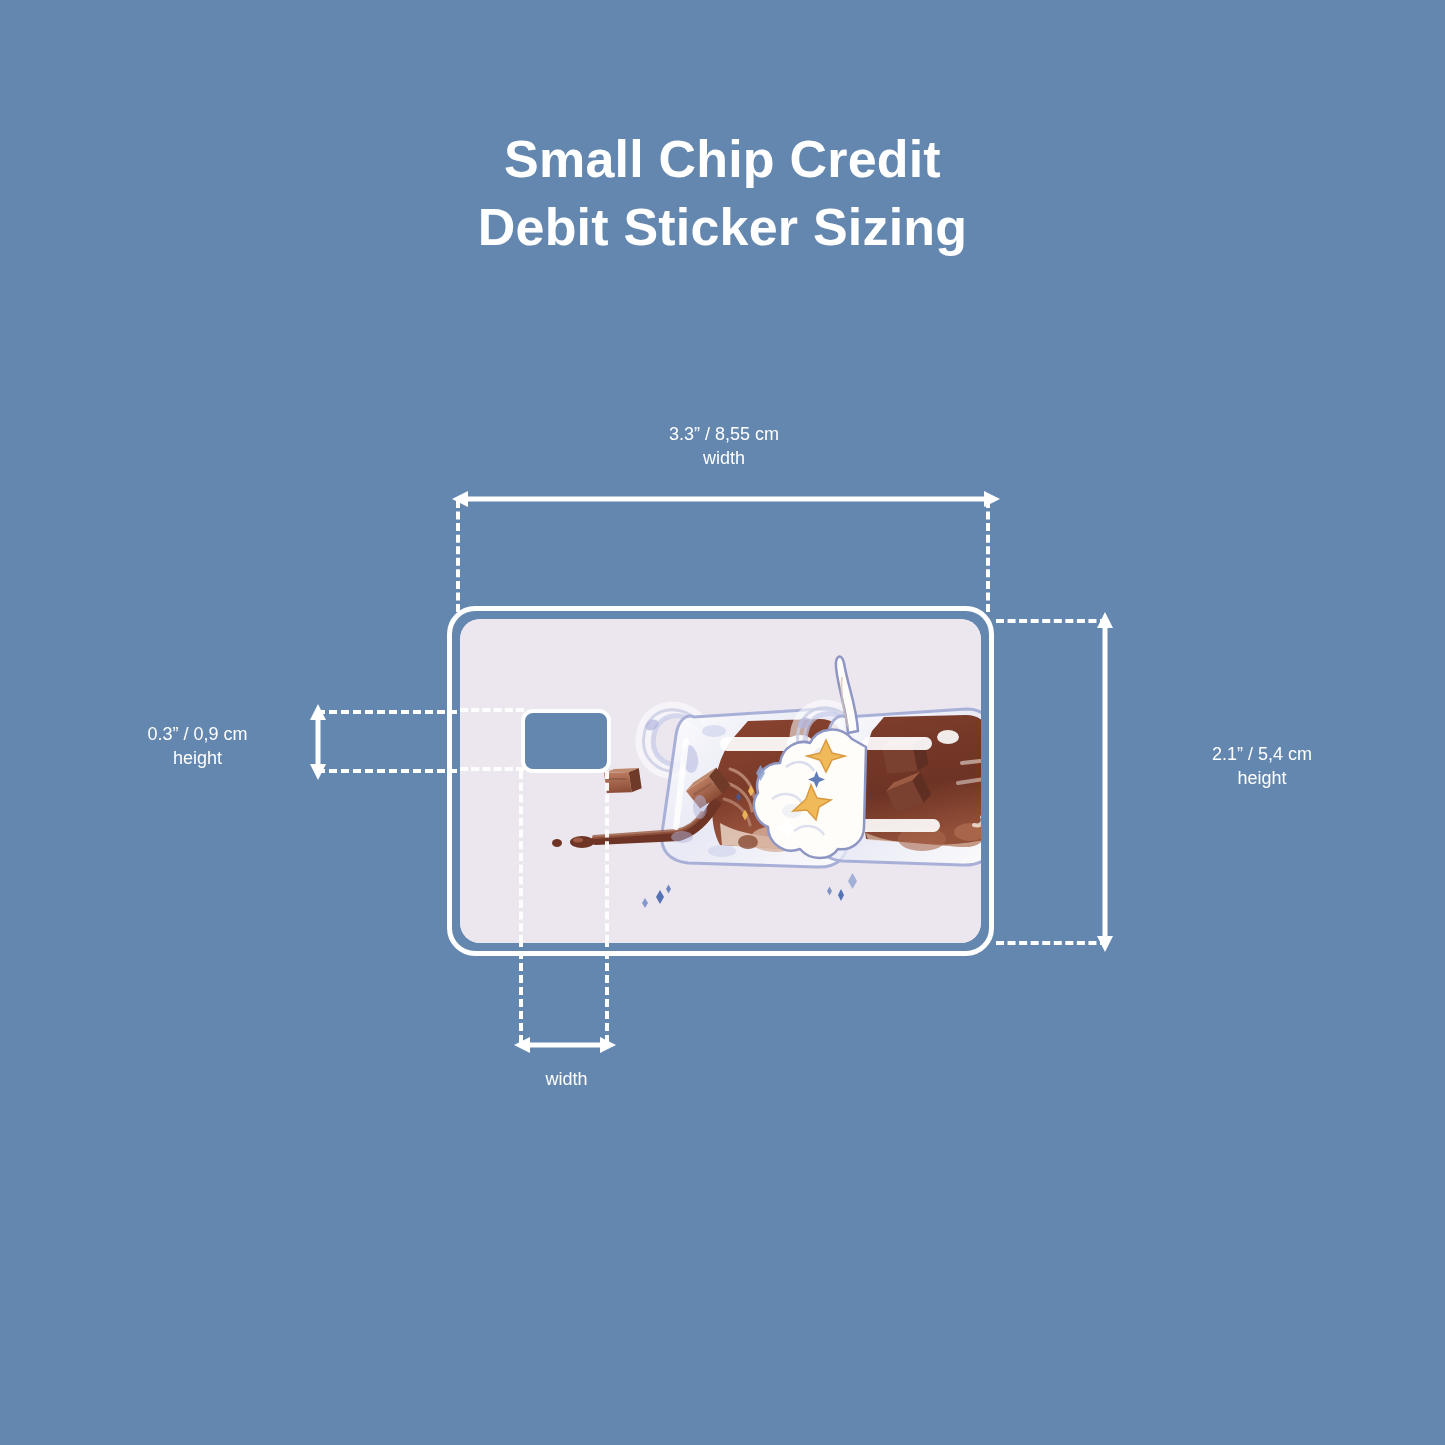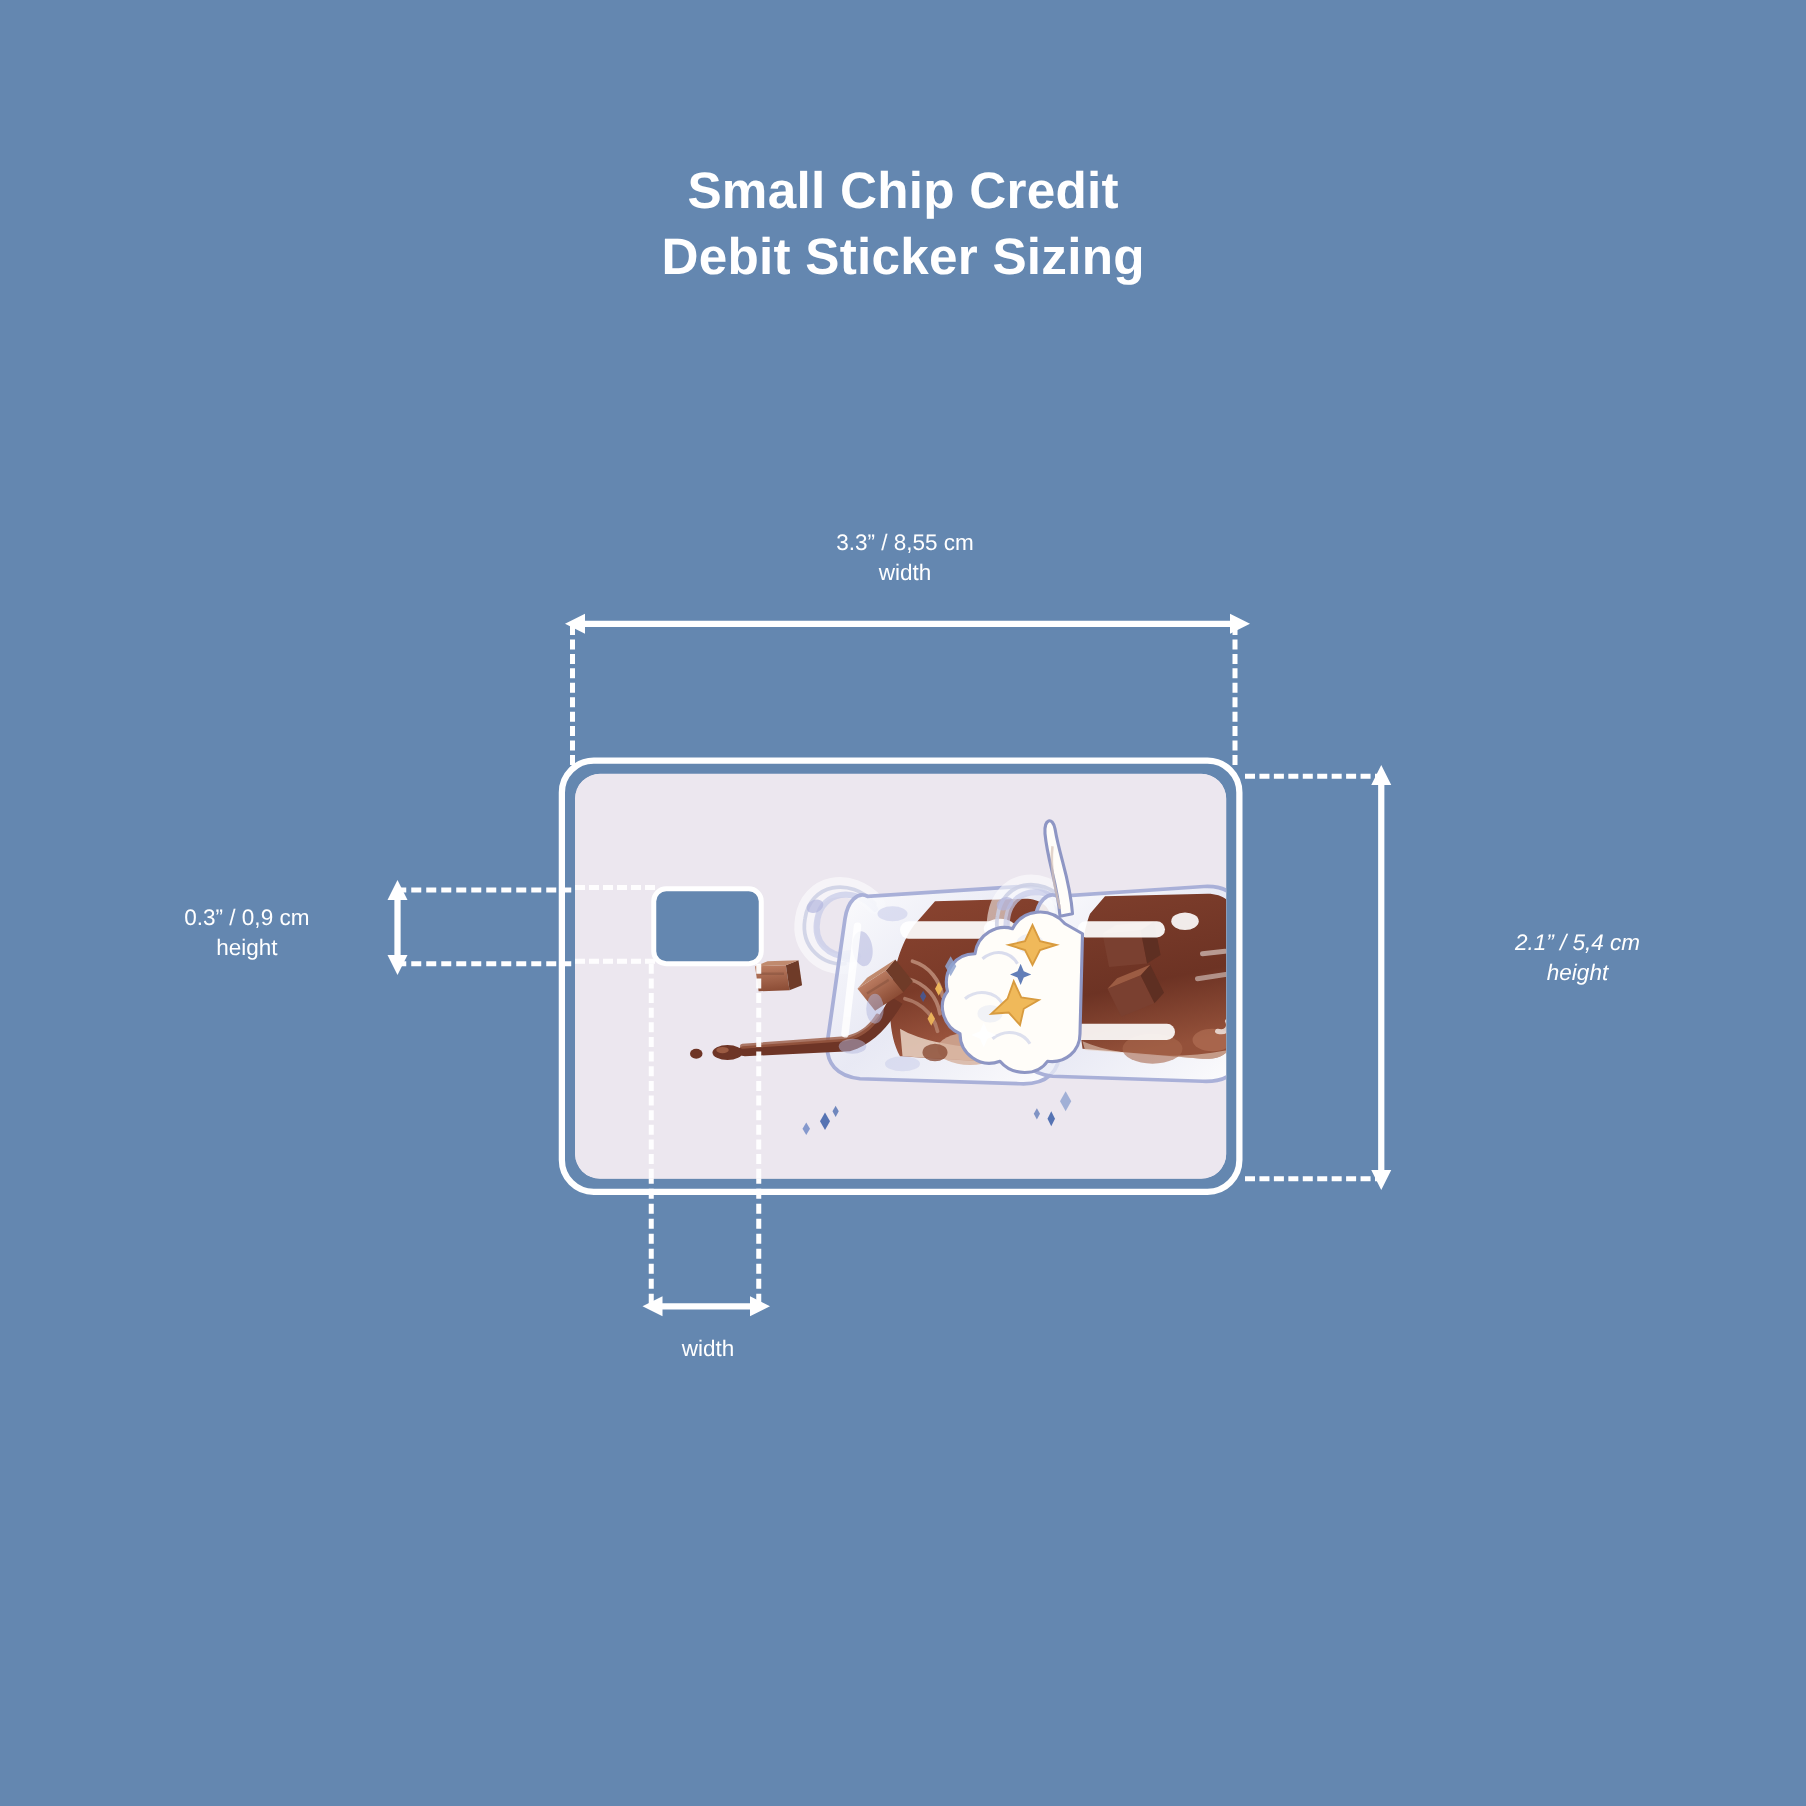--- a/index.html
+++ b/index.html
@@ -11,21 +11,21 @@
     overflow:hidden;
   }
 
   
   #title {
     position:absolute;
     left:0; top:126px;
     width:1445px;
     text-align:center;
     color:#ffffff;
-    font-size:41px;
+    font-size:52px;
     font-weight:700;
     line-height:1.30;
     letter-spacing:0.2px;
   }
   #title .line { display:block; }
 
   
   .dim-label {
     position:absolute;
     color:#ffffff;
@@ -33,21 +33,21 @@
     line-height:1.32;
     font-weight:400;
     text-align:center;
     white-space:nowrap;
   }
   .dim-label .v { display:block; }
   .dim-label .u { display:block; }
 
   #lbl-top    { left:504px; top:423px; width:440px; }
   #lbl-left   { left:60px;  top:723px; width:275px; }
-  #lbl-right  { left:1122px;top:743px; width:280px;font-style:italic; }
+  #lbl-right  { left:1122px;top:743px; width:280px; }
   #lbl-bottom { left:444px; top:1068px;width:245px; }
 
   
   #card-outline {
     position:absolute;
     left:447px; top:606px;
     width:547px; height:350px;
     border:5px solid #ffffff;
     border-radius:28px;
   }

